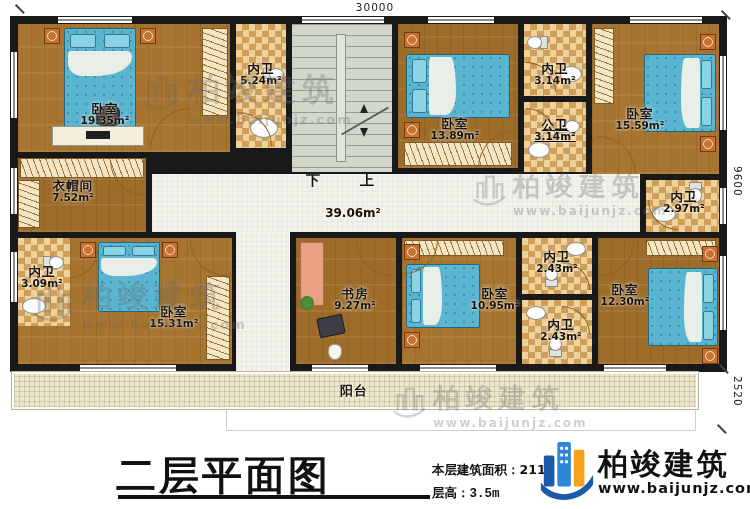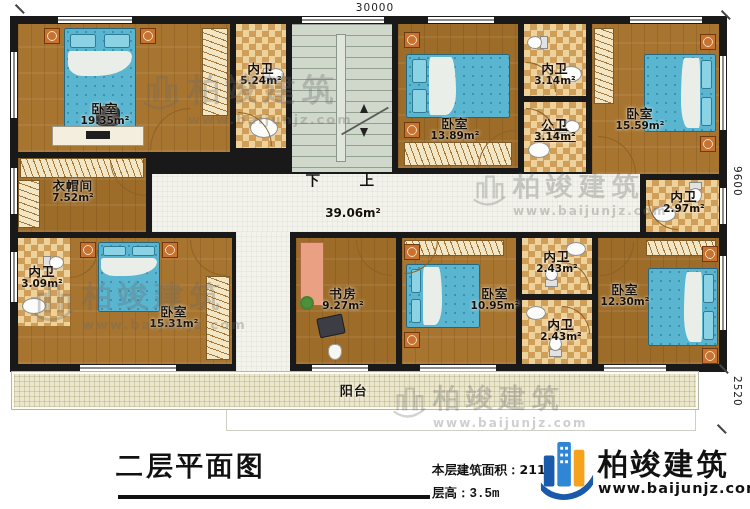--- a/index.html
+++ b/index.html
@@ -59,21 +59,21 @@
   .vert{writing-mode:vertical-rl;}
   .tick{width:12px;height:1.5px;background:#444;transform:rotate(45deg);z-index:8;}
   .stairtext{font-size:14px;font-weight:700;z-index:30;color:#111;}
   .tri-up{width:0;height:0;border-left:4px solid transparent;border-right:4px solid transparent;border-bottom:9px solid #222;z-index:4;}
   .tri-dn{width:0;height:0;border-left:4px solid transparent;border-right:4px solid transparent;border-top:9px solid #222;z-index:4;}
   .wm{z-index:40;pointer-events:none;color:rgba(105,105,105,.32);display:flex;align-items:flex-start;}
   .wm .chars{font-weight:900;letter-spacing:6px;white-space:nowrap;}
   .wm .site{font-weight:700;letter-spacing:2px;}
   .wm svg{opacity:.9;}
   .titleblock{z-index:20;}
-  .bigtitle{font-size:27px;font-weight:900;letter-spacing:3px;white-space:nowrap;}
+  .bigtitle{font-size:40px;font-weight:900;letter-spacing:3px;white-space:nowrap;}
   .scale{font-size:29px;font-weight:600;white-space:nowrap;}
   .underline{background:#111;}
   .infoline{font-size:12.5px;font-weight:700;white-space:nowrap;}
   .brand{font-size:30px;font-weight:900;letter-spacing:3px;white-space:nowrap;}
   .brandurl{font-size:14.5px;font-weight:800;letter-spacing:1px;white-space:nowrap;}
   .shelf{background:#e9a083;border:1px solid #b06a48;z-index:3;}
   .monitor{background:#3d3d46;border:1px solid #1d1d22;border-radius:2px;transform:rotate(-12deg);z-index:3;}
   .chair{background:#262626;border-radius:6px;z-index:3;}
   .desk{background:#f3eedd;border:1px solid #9a9a8a;z-index:3;}
   .kbd{background:#1e1e1e;z-index:4;}
@@ -257,21 +257,21 @@
       <span class="ar">2.97m²</span>
     </div>
   <div class="abs room-label" style="left:14px;top:262px;width:56px;height:30px;">
     <span class="nm">内卫</span>
       <span class="ar">3.09m²</span>
     </div>
   <div class="abs room-label" style="left:136px;top:302px;width:76px;height:30px;">
     <span class="nm">卧室</span>
       <span class="ar">15.31m²</span>
     </div>
-  <div class="abs room-label" style="left:310px;top:284px;width:66px;height:30px;">
+  <div class="abs room-label" style="left:322px;top:284px;width:66px;height:30px;">
     <span class="nm">书房</span>
       <span class="ar">9.27m²</span>
     </div>
   <div class="abs room-label" style="left:458px;top:284px;width:74px;height:30px;">
     <span class="nm">卧室</span>
       <span class="ar">10.95m²</span>
     </div>
   <div class="abs room-label" style="left:528px;top:248px;width:58px;height:28px;">
     <span class="nm">内卫</span>
       <span class="ar">2.43m²</span>

